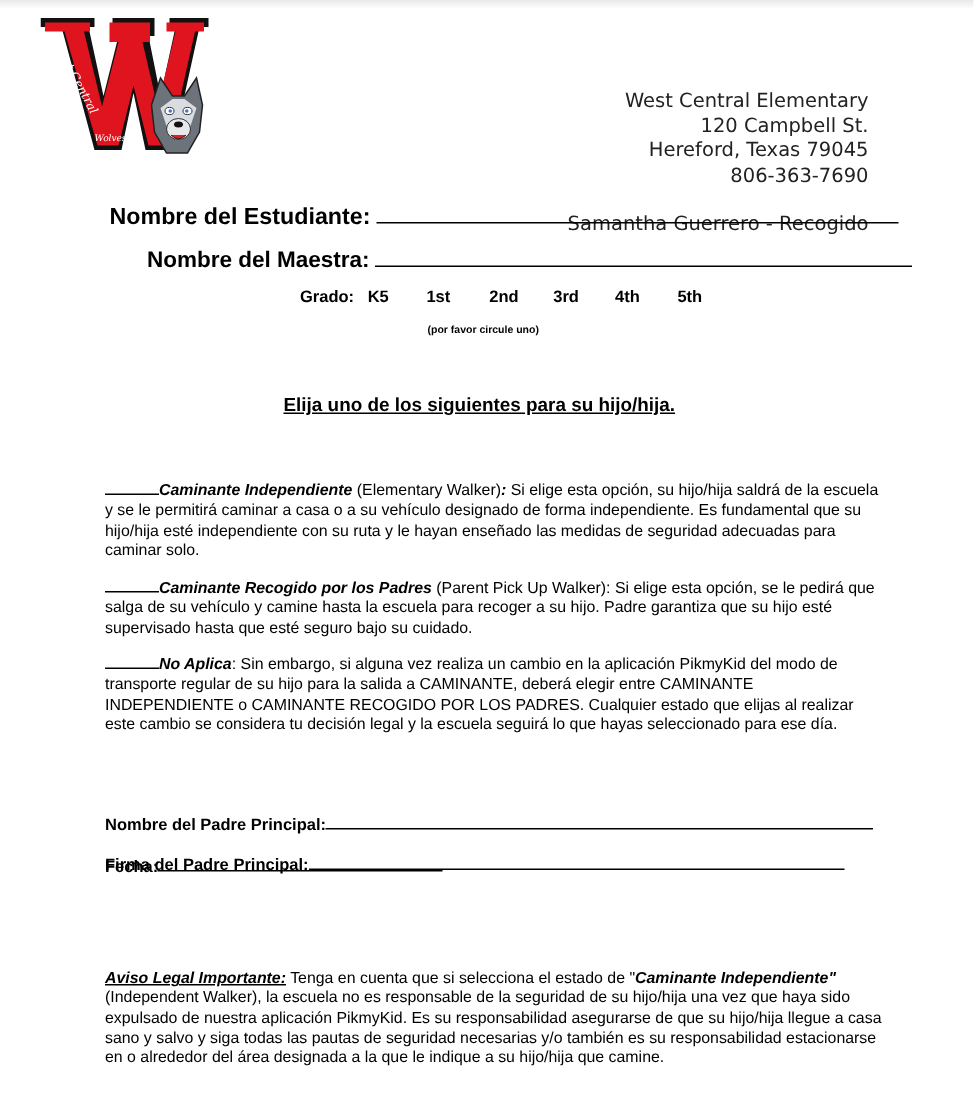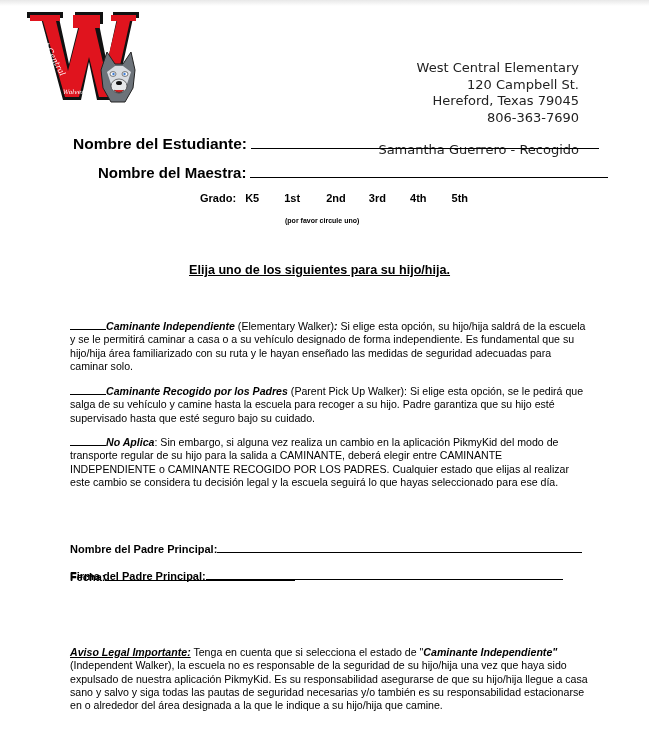--- a/index.html
+++ b/index.html
@@ -107,21 +107,21 @@
   <span style="margin-right:22px">4th</span>
   <span>5th</span>
 </div>
 <div class="circle-note" style="left:0;padding-left:0">
   <span style="position:absolute;left:285px">(por favor circule uno)</span>
 </div>
 
 <div class="choose">Elija uno de los siguientes para su hijo/hija.</div>
 
 <div class="para p1">
-  <span class="blank"></span><b>Caminante Independiente</b><span> (Elementary Walker)</span><b>:</b><span> Si elige esta opción, su hijo/hija saldrá de la escuela y se le permitirá caminar a casa o a su vehículo designado de forma independiente. Es fundamental que su hijo/hija área familiarizado con su ruta y le hayan enseñado las medidas de seguridad adecuadas para caminar solo.</span>
+  <span class="blank"></span><b>Caminante Independiente</b><span> (Elementary Walker)</span><b>:</b><span> Si elige esta opción, su hijo/hija saldrá de la escuela y se le permitirá caminar a casa o a su vehículo designado de forma independiente. Es fundamental que su hijo/hija esté independiente con su ruta y le hayan enseñado las medidas de seguridad adecuadas para caminar solo.</span>
 </div>
 <div class="para p2">
   <span class="blank"></span><b>Caminante Recogido por los Padres</b><span> (Parent Pick Up Walker)</span><span>:</span><span> Si elige esta opción, se le pedirá que salga de su vehículo y camine hasta la escuela para recoger a su hijo. Padre garantiza que su hijo esté supervisado hasta que esté seguro bajo su cuidado.</span>
 </div>
 <div class="para p3">
   <span class="blank"></span><b>No Aplica</b><span>:</span><span> Sin embargo, si alguna vez realiza un cambio en la aplicación PikmyKid del modo de transporte regular de su hijo para la salida a CAMINANTE, deberá elegir entre CAMINANTE INDEPENDIENTE o CAMINANTE RECOGIDO POR LOS PADRES. Cualquier estado que elijas al realizar este cambio se considera tu decisión legal y la escuela seguirá lo que hayas seleccionado para ese día.</span>
 </div>
 
 <div class="sig s1">
   <span>Nombre del Padre Principal:</span><span class="line"></span>

